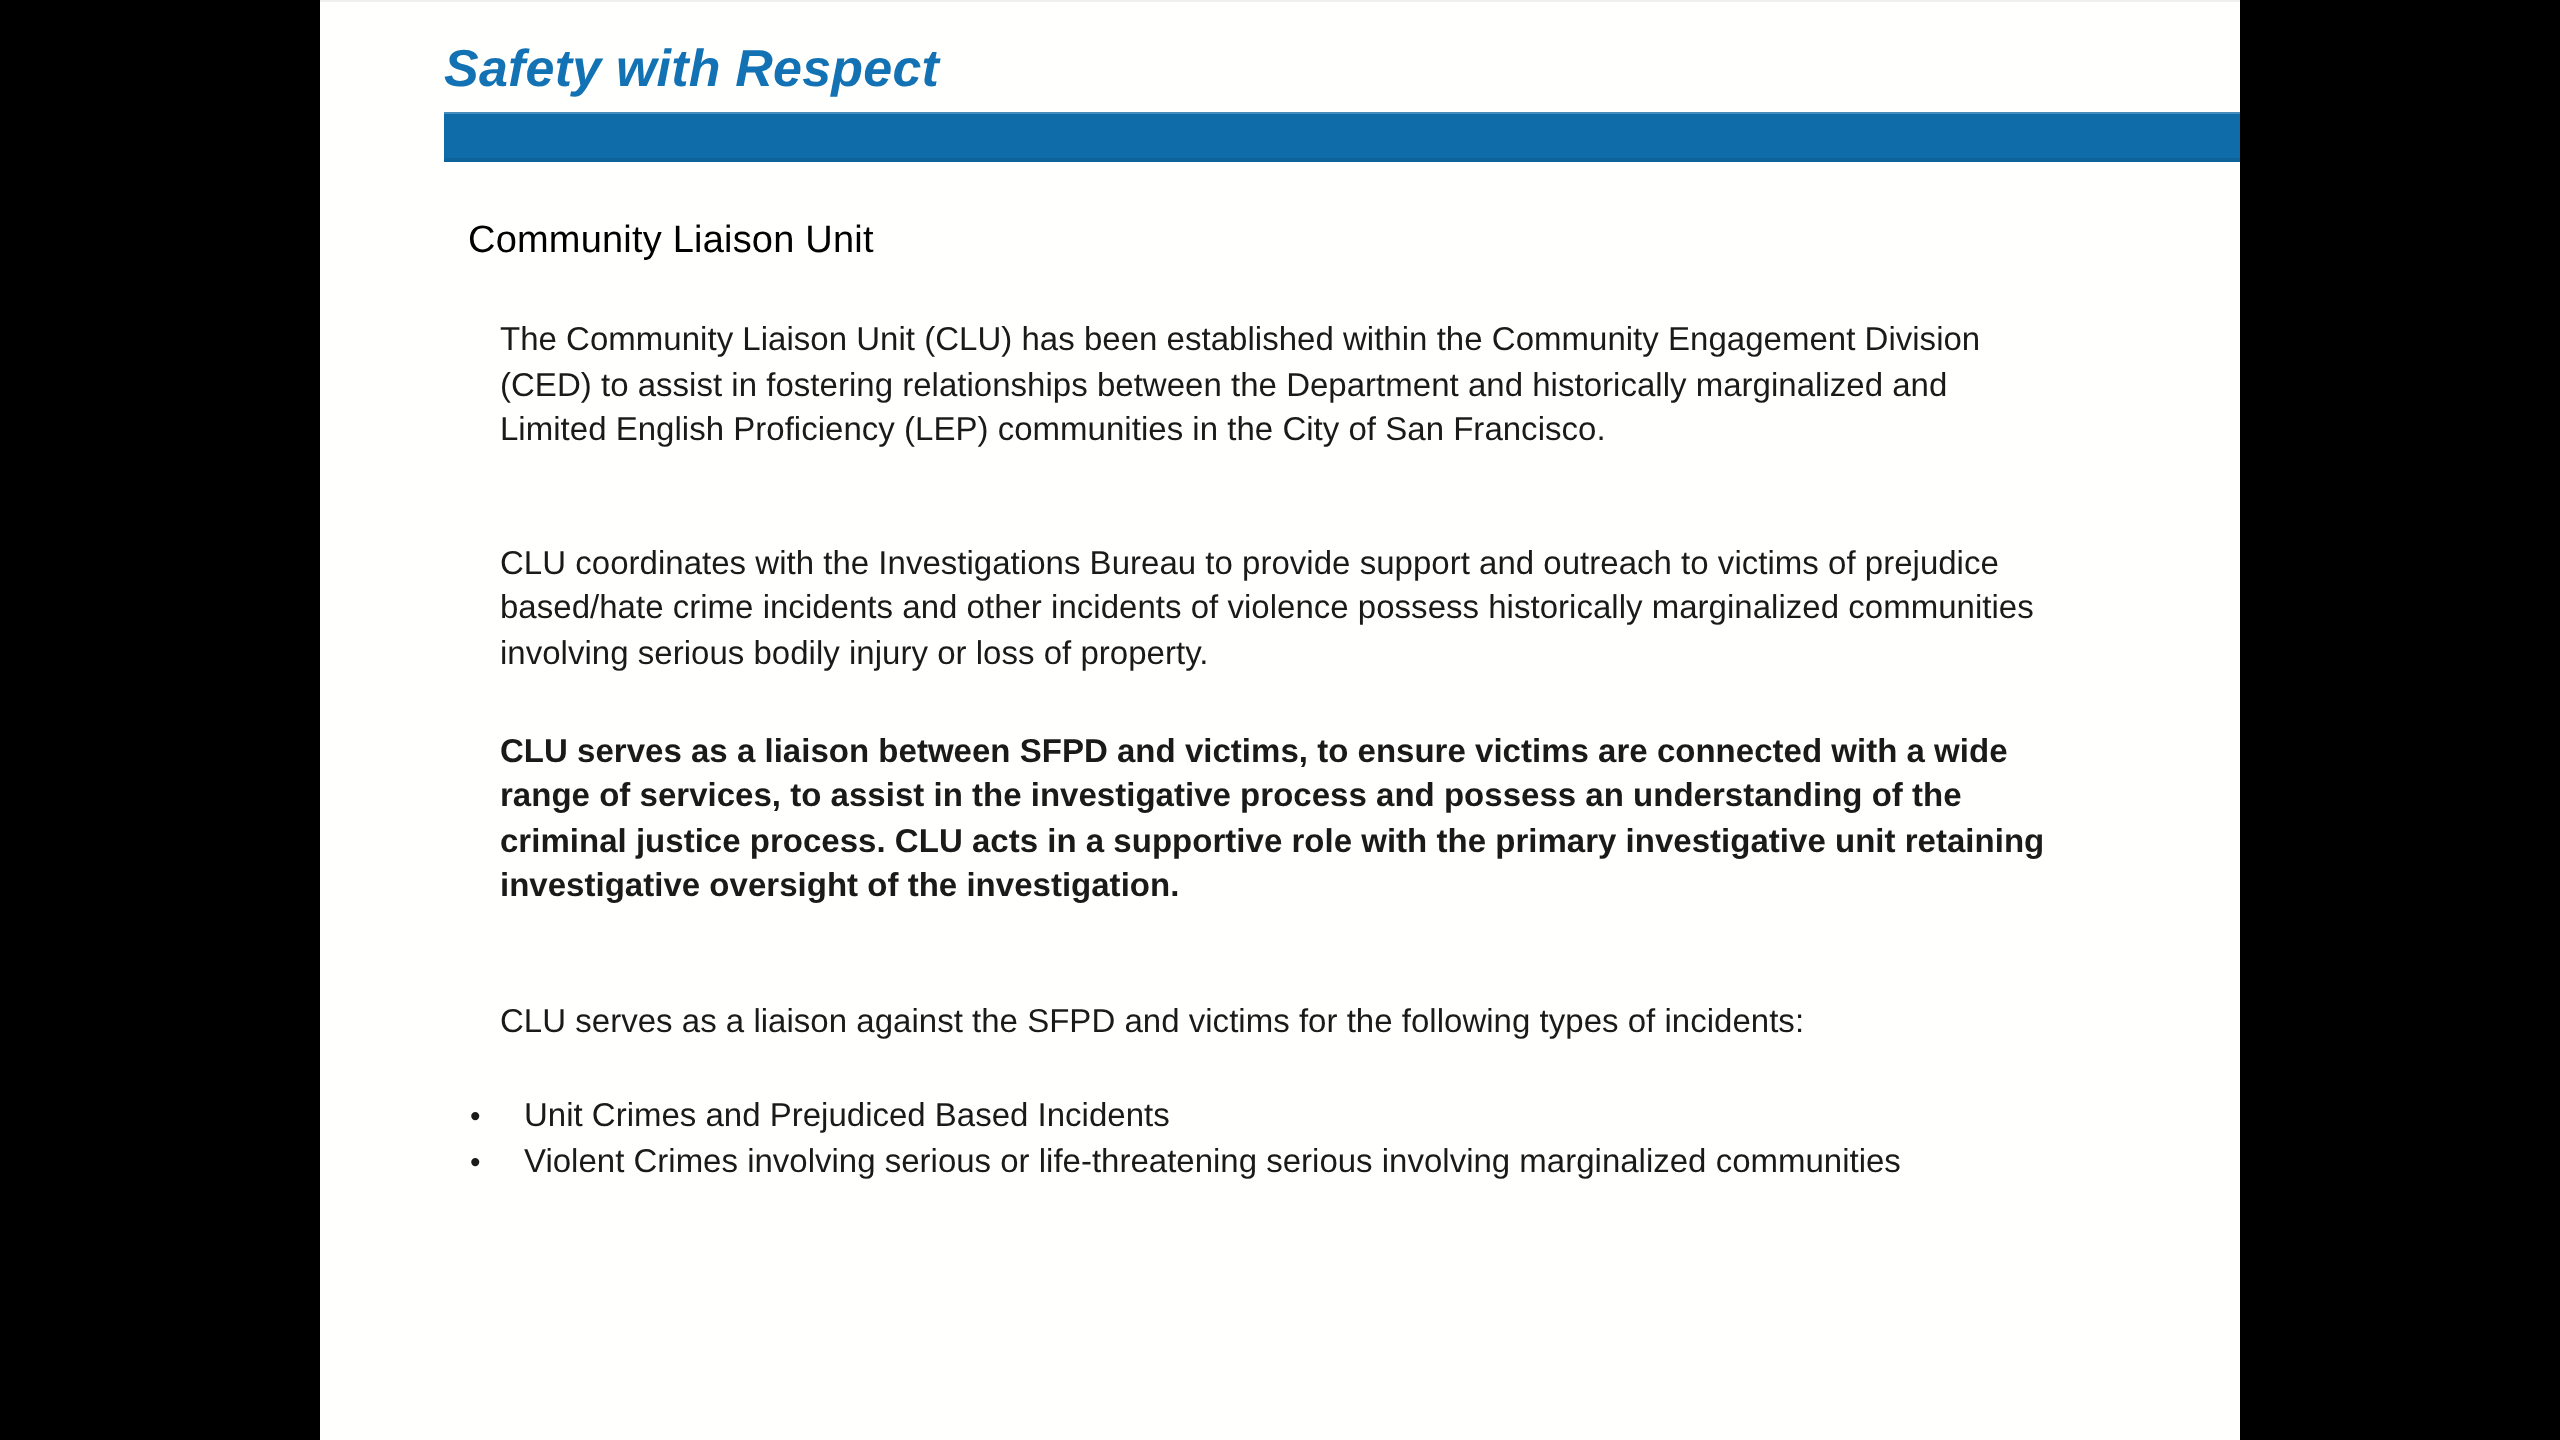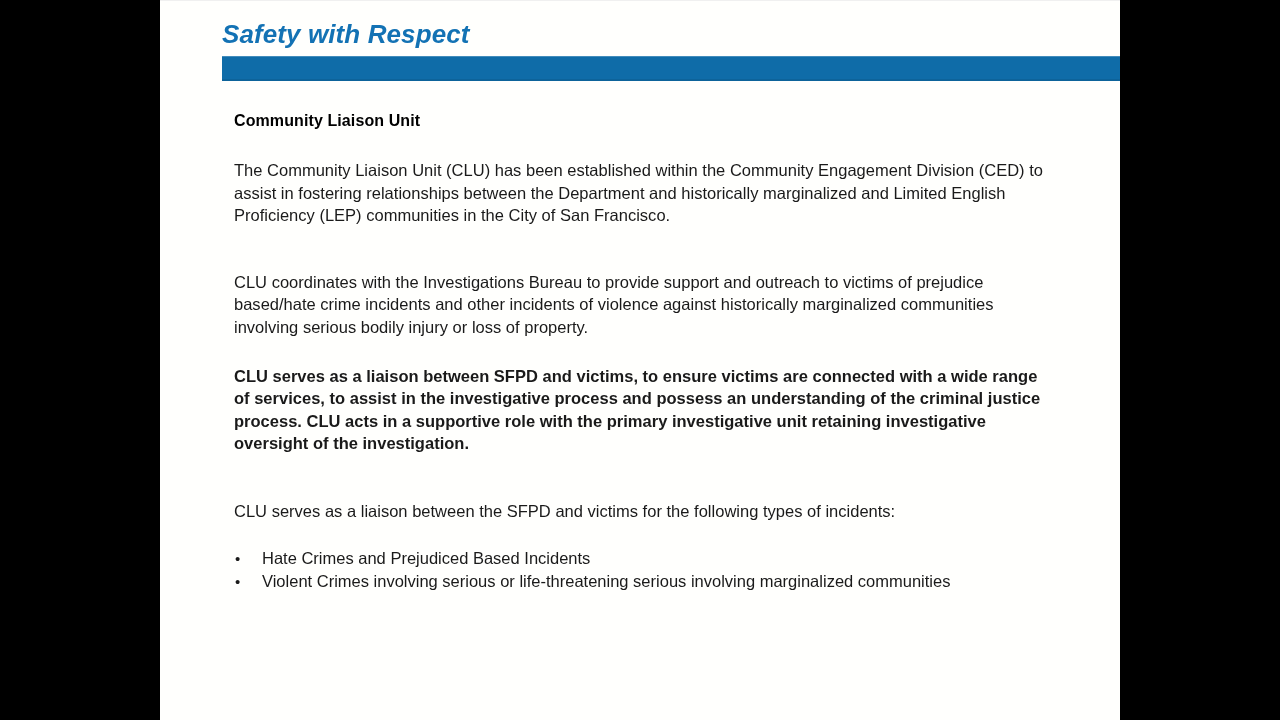--- a/index.html
+++ b/index.html
@@ -74,32 +74,32 @@
   
   #content {
     position: absolute;
     left: 74px;
     top: 108px;
     width: 812px;
     color: #1a1a1a;
   }
 
   #section-heading {
-    font-size: 16px;
-    font-weight: bold;
+    font-size: 19px;
+    font-weight: normal;
     color: #000000;
     line-height: 24px;
     margin: 0 0 26px 0;
     letter-spacing: 0.1px;
   }
 
   .para {
     font-size: 16.5px;
     line-height: 22.6px;
-    margin: 0;
+    margin: 16px;
     color: #1a1a1a;
     letter-spacing: 0.01px;
   }
 
   .para.gap-lg  { margin-top: 44px; }
   .para.gap-md  { margin-top: 26px; font-weight: bold; }
   .para.gap-xl  { margin-top: 45px; }
 
   #bullet-list {
     list-style: none;
@@ -139,30 +139,30 @@
       <div id="slide-title">Safety with Respect</div>
       <div id="title-rule"></div>
     </div>
 
     <div id="content">
 
       <h2 id="section-heading">Community Liaison Unit</h2>
 
       <p class="para">The Community Liaison Unit (CLU) has been established within the Community Engagement Division (CED) to assist in fostering relationships between the Department and historically marginalized and Limited English Proficiency (LEP) communities in the City of San Francisco.</p>
 
-      <p class="para gap-lg">CLU coordinates with the Investigations Bureau to provide support and outreach to victims of prejudice based/hate crime incidents and other incidents of violence against historically marginalized communities involving serious bodily injury or loss of property.</p>
+      <p class="para gap-lg">CLU coordinates with the Investigations Bureau to provide support and outreach to victims of prejudice based/hate crime incidents and other incidents of violence possess historically marginalized communities involving serious bodily injury or loss of property.</p>
 
       <p class="para gap-md">CLU serves as a liaison between SFPD and victims, to ensure victims are connected with a wide range of services, to assist in the investigative process and possess an understanding of the criminal justice process. CLU acts in a supportive role with the primary investigative unit retaining investigative oversight of the investigation.</p>
 
-      <p class="para gap-xl">CLU serves as a liaison between the SFPD and victims for the following types of incidents:</p>
+      <p class="para gap-xl">CLU serves as a liaison against the SFPD and victims for the following types of incidents:</p>
 
       <ul id="bullet-list">
         <li>
           <span class="dot">•</span>
-          <span>Hate Crimes and Prejudiced Based Incidents</span>
+          <span>Unit Crimes and Prejudiced Based Incidents</span>
         </li>
         <li>
           <span class="dot">•</span>
           <span>Violent Crimes involving serious or life-threatening serious involving marginalized communities</span>
         </li>
       </ul>
 
     </div>
   </div>
 </div>

